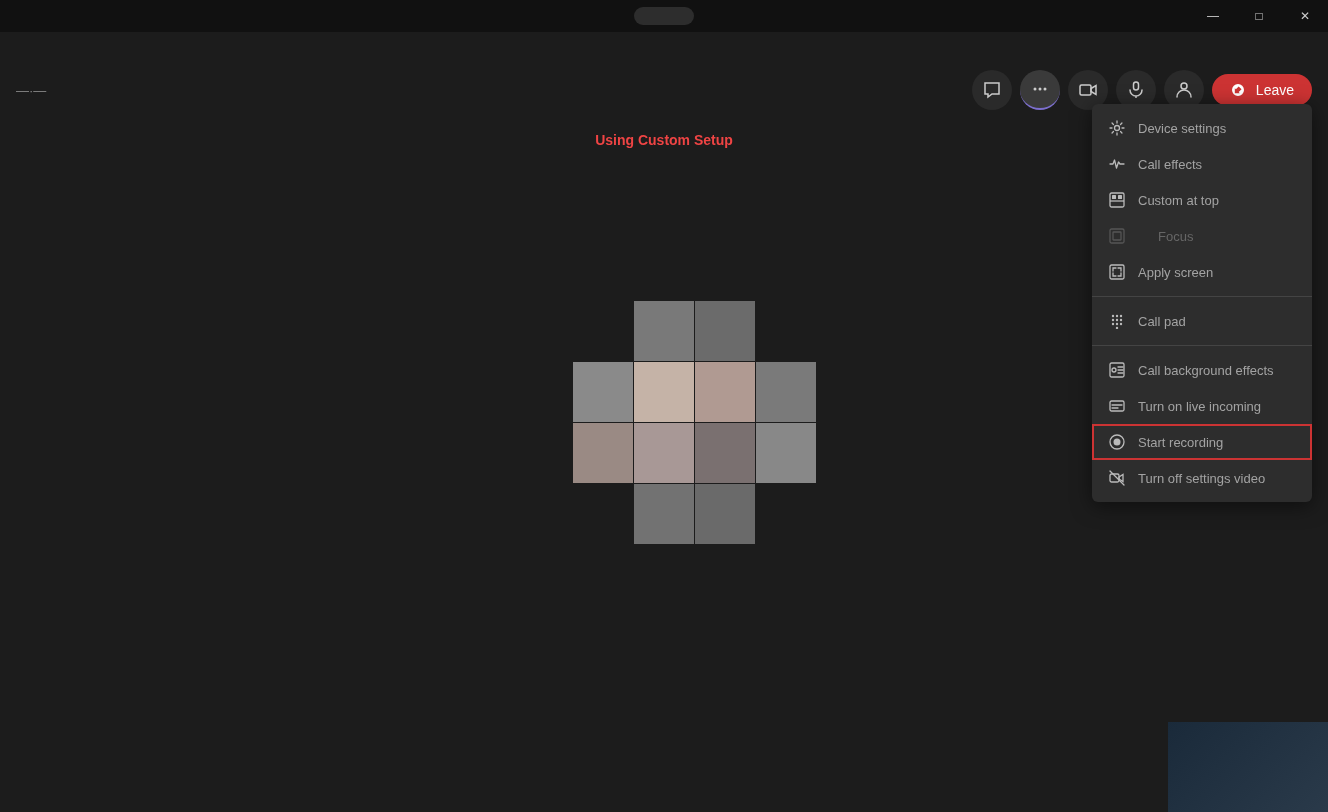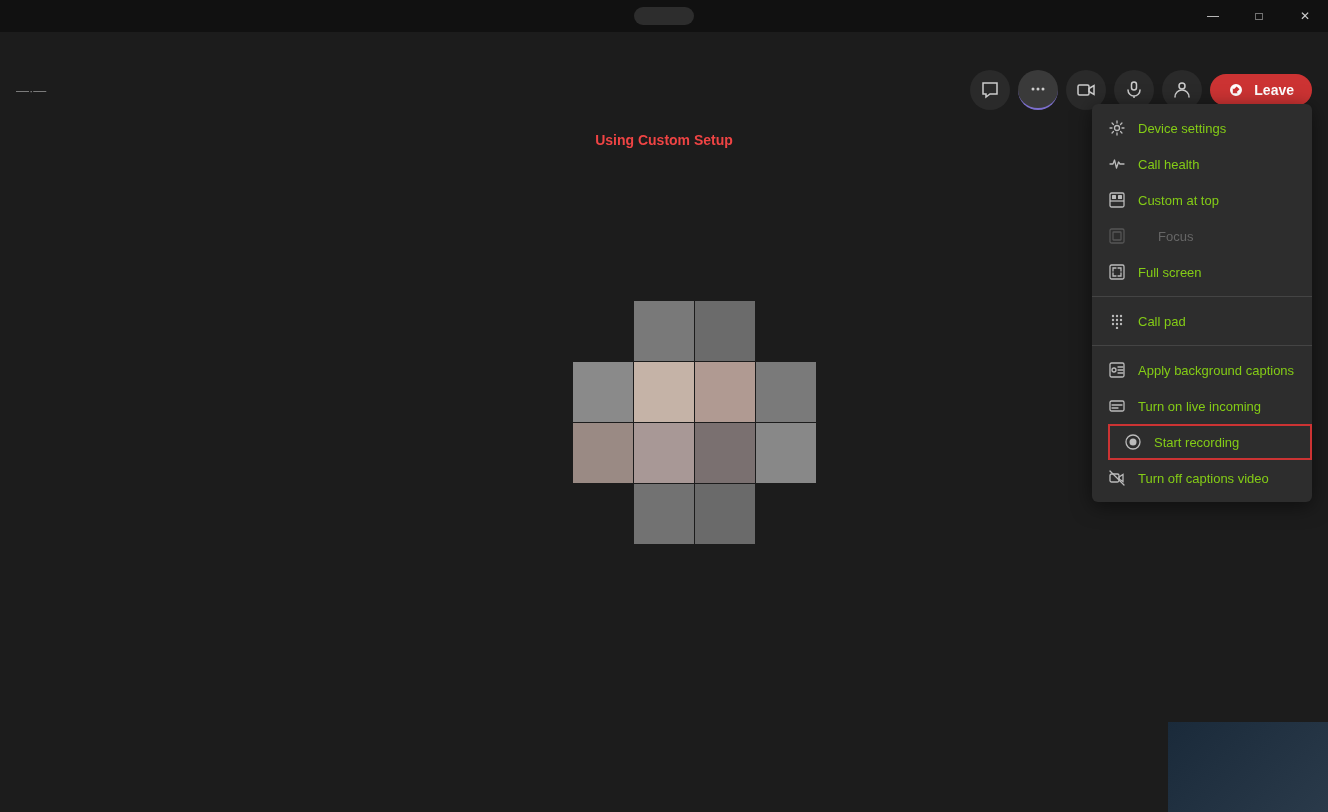--- a/index.html
+++ b/index.html
@@ -118,21 +118,21 @@
       background: #cc3333;
       color: white;
       border: none;
       border-radius: 20px;
       padding: 8px 18px;
       cursor: pointer;
       font-size: 14px;
       display: flex;
       align-items: center;
       gap: 10px;
-      font-weight: 700;
+      font-weight: 400;
     }
 
     
     .avatar-cross {
       position: absolute;
       top: 50%;
       left: 50%;
       transform: translate(-50%, -50%);
     }
 
@@ -160,30 +160,29 @@
       z-index: 200;
       padding: 6px 0;
     }
 
     .menu-item {
       display: flex;
       align-items: center;
       gap: 12px;
       padding: 9px 16px;
       cursor: pointer;
-      color: #84cc16;
+      color: #a3a3a3;
       font-size: 13px;
       position: relative;
     }
 
     .menu-item.highlighted {
       background: transparent;
       outline: 2px solid #cc3333;
       outline-offset: -2px;
-      margin-left: 16px;
     }
 
     .menu-item.disabled {
       color: #666;
       cursor: default;
       gap: 32px;
     }
 
     .menu-separator {
       height: 1px;
@@ -313,21 +312,21 @@
       </span>
       <span>Device settings</span>
     </div>
 
     <div class="menu-item">
       <span class="menu-icon">
         <svg width="16" height="16" viewBox="0 0 16 16" fill="none">
           <polyline points="1,8 4,8 5.5,4 7.5,12 9.5,6 11,8 15,8" stroke="#bbb" stroke-width="1.3" stroke-linecap="round" stroke-linejoin="round"></polyline>
         </svg>
       </span>
-      <span>Call health</span>
+      <span>Call effects</span>
     </div>
 
     <div class="menu-item">
       <span class="menu-icon">
         <svg width="16" height="16" viewBox="0 0 16 16" fill="none">
           <rect x="1" y="1" width="14" height="14" rx="1.5" stroke="#bbb" stroke-width="1.3"></rect>
           <rect x="3" y="3" width="4" height="4" rx="0.5" fill="#bbb"></rect>
           <rect x="9" y="3" width="4" height="4" rx="0.5" fill="#bbb"></rect>
           <line x1="1" y1="9" x2="15" y2="9" stroke="#bbb" stroke-width="1.3"></line>
         </svg>
@@ -348,21 +347,21 @@
     <div class="menu-item">
       <span class="menu-icon">
         <svg width="16" height="16" viewBox="0 0 16 16" fill="none">
           <rect x="1" y="1" width="14" height="14" rx="1.5" stroke="#bbb" stroke-width="1.3"></rect>
           <polyline points="4,7 4,4 7,4" stroke="#bbb" stroke-width="1.3" stroke-linecap="round"></polyline>
           <polyline points="9,4 12,4 12,7" stroke="#bbb" stroke-width="1.3" stroke-linecap="round"></polyline>
           <polyline points="12,9 12,12 9,12" stroke="#bbb" stroke-width="1.3" stroke-linecap="round"></polyline>
           <polyline points="7,12 4,12 4,9" stroke="#bbb" stroke-width="1.3" stroke-linecap="round"></polyline>
         </svg>
       </span>
-      <span>Full screen</span>
+      <span>Apply screen</span>
     </div>
 
     <div class="menu-separator"></div>
 
     <div class="menu-item">
       <span class="menu-icon">
         <svg width="16" height="16" viewBox="0 0 16 16" fill="#bbb">
           <circle cx="4" cy="3" r="1.2"></circle>
           <circle cx="8" cy="3" r="1.2"></circle>
           <circle cx="12" cy="3" r="1.2"></circle>
@@ -383,21 +382,21 @@
     <div class="menu-item">
       <span class="menu-icon">
         <svg width="16" height="16" viewBox="0 0 16 16" fill="none">
           <rect x="1" y="1" width="14" height="14" rx="1.5" stroke="#bbb" stroke-width="1.3"></rect>
           <circle cx="5" cy="8" r="2" stroke="#bbb" stroke-width="1.3"></circle>
           <line x1="9" y1="5" x2="14" y2="5" stroke="#bbb" stroke-width="1.3" stroke-linecap="round"></line>
           <line x1="9" y1="8" x2="14" y2="8" stroke="#bbb" stroke-width="1.3" stroke-linecap="round"></line>
           <line x1="9" y1="11" x2="14" y2="11" stroke="#bbb" stroke-width="1.3" stroke-linecap="round"></line>
         </svg>
       </span>
-      <span>Apply background captions</span>
+      <span>Call background effects</span>
     </div>
 
     <div class="menu-item">
       <span class="menu-icon">
         <svg width="16" height="16" viewBox="0 0 16 16" fill="none">
           <rect x="1" y="3" width="14" height="10" rx="1.5" stroke="#bbb" stroke-width="1.3"></rect>
           <line x1="3" y1="7" x2="13" y2="7" stroke="#bbb" stroke-width="1.3" stroke-linecap="round"></line>
           <line x1="3" y1="10" x2="9" y2="10" stroke="#bbb" stroke-width="1.3" stroke-linecap="round"></line>
         </svg>
       </span>
@@ -415,18 +414,18 @@
     </div>
 
     <div class="menu-item">
       <span class="menu-icon">
         <svg width="16" height="16" viewBox="0 0 16 16" fill="none">
           <rect x="1" y="4" width="9" height="8" rx="1.5" stroke="#bbb" stroke-width="1.3"></rect>
           <path d="M10 7l4-2.5v7L10 9V7z" stroke="#bbb" stroke-width="1.3" fill="none"></path>
           <line x1="1" y1="1" x2="15" y2="15" stroke="#bbb" stroke-width="1.3" stroke-linecap="round"></line>
         </svg>
       </span>
-      <span>Turn off captions video</span>
+      <span>Turn off settings video</span>
     </div>
 
   </div>
 
 </div>
 
 </body></html>

